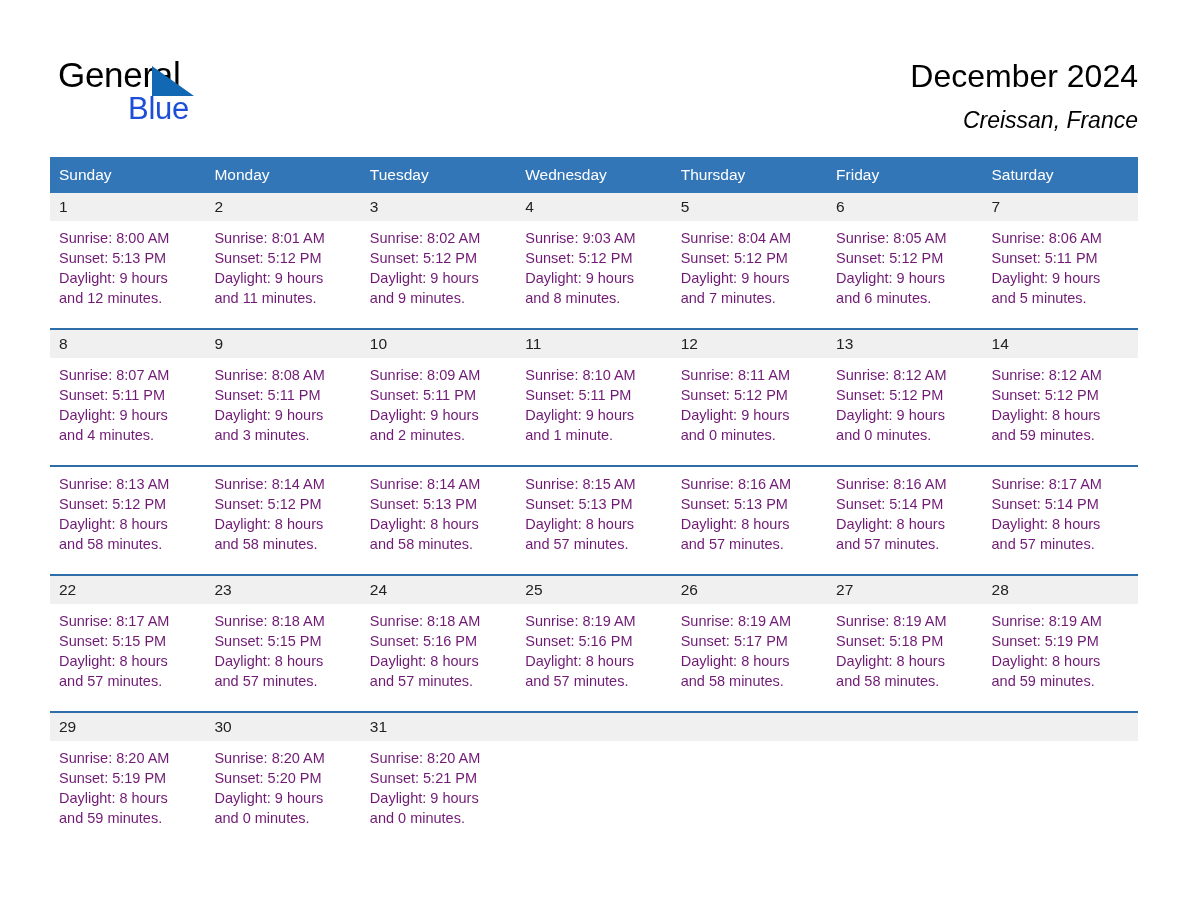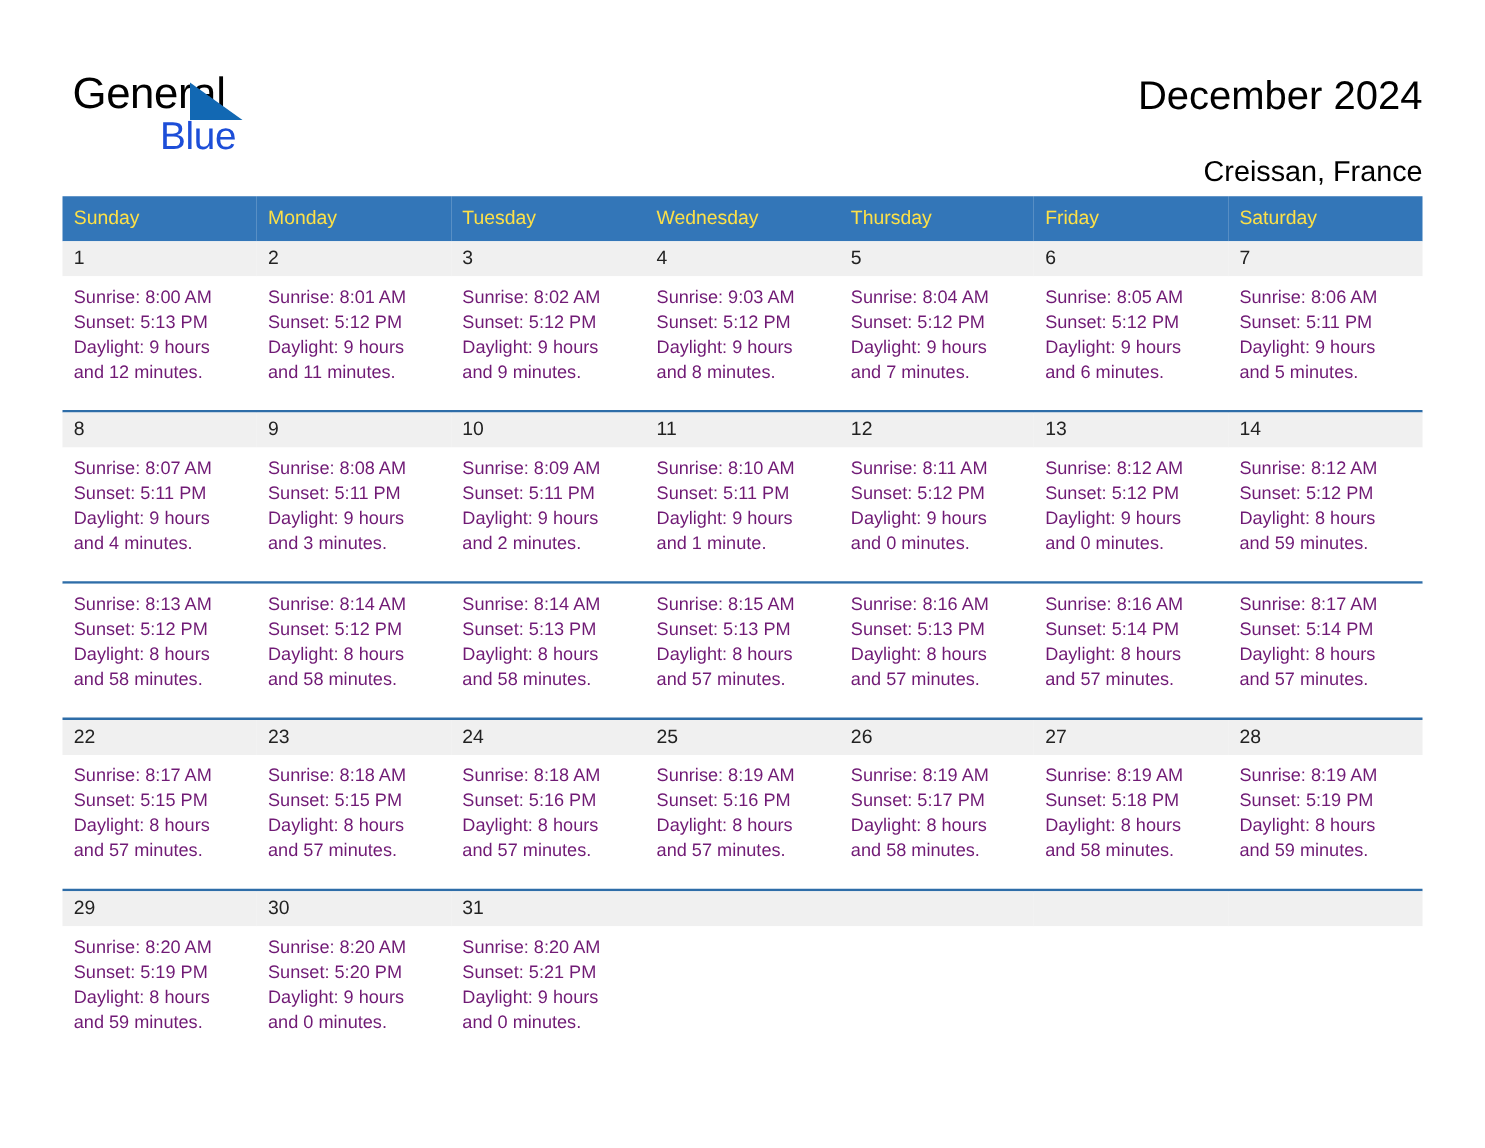--- a/index.html
+++ b/index.html
@@ -69,40 +69,41 @@
     text-align: right;
   }
   .cal-title {
     font-size: 32px;
     line-height: 48px;
     color: #000000;
     font-weight: 400;
     white-space: nowrap;
   }
   .cal-subtitle {
-    margin-top: 23px;
+    margin-top: 6px;
     font-size: 23px;
     line-height: 28px;
     color: #000000;
     font-weight: 400;
     white-space: nowrap;
+    font-style: italic;
   }
 
   
   .calendar {
     position: absolute;
     left: 50px;
     top: 157px;
     width: 1088px;
     border-collapse: collapse;
     table-layout: fixed;
   }
   .calendar th {
     background: #3376b8;
-    color: #fde047;
+    color: #ffffff;
     font-size: 15.5px;
     font-weight: 400;
     text-align: left;
     padding: 9px 0 9px 9px;
     height: 34px;
     vertical-align: middle;
   }
   .calendar td {
     vertical-align: top;
     padding: 0;

